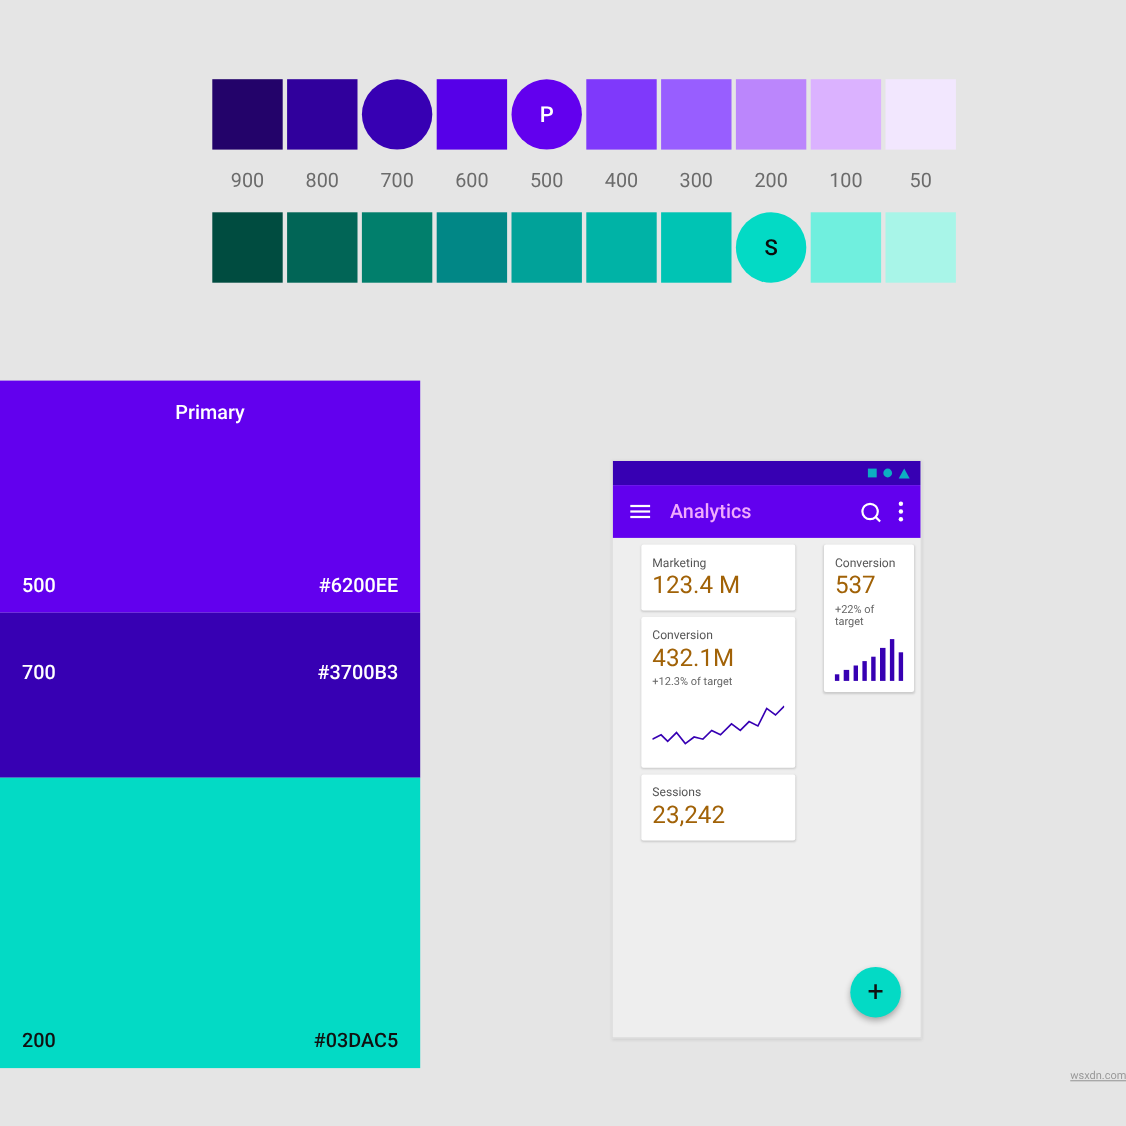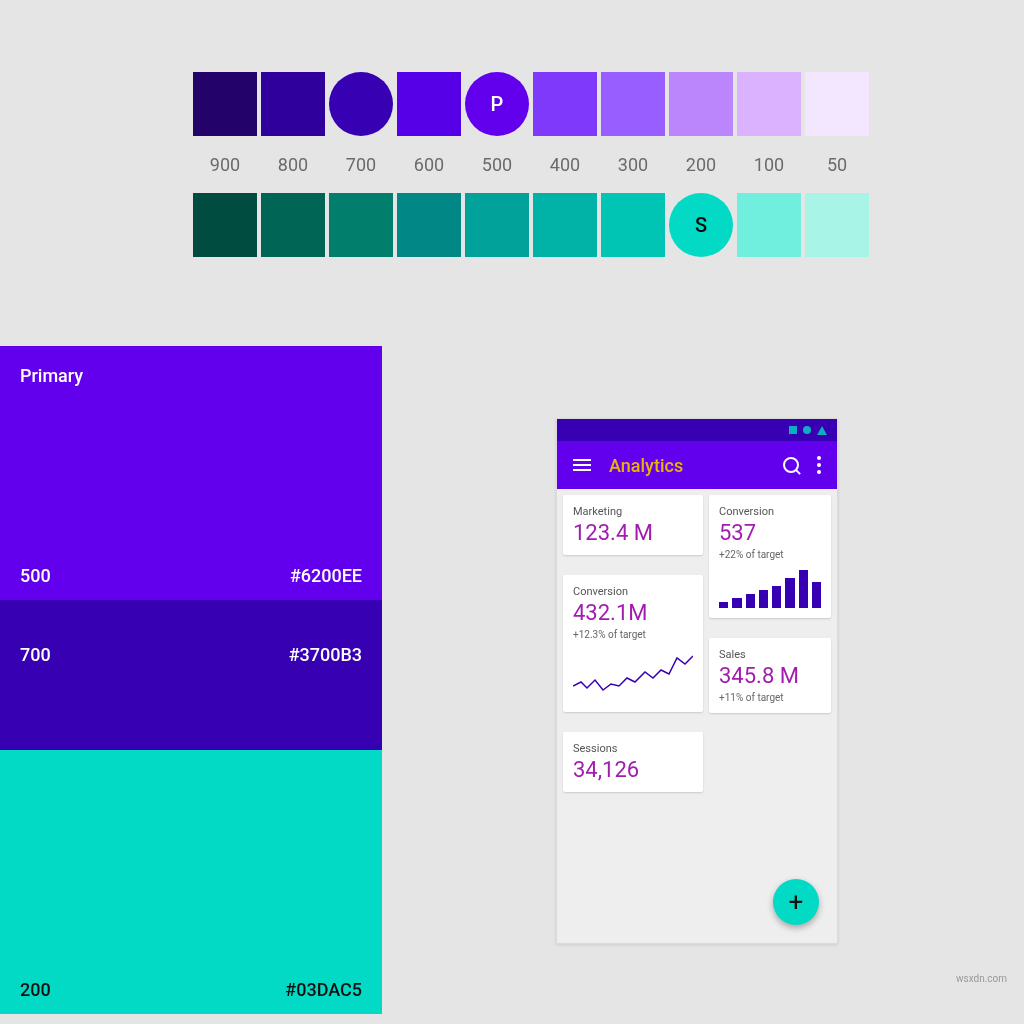--- a/index.html
+++ b/index.html
@@ -13,51 +13,51 @@
   .chip .mark { color: #fff; font-size: 20px; font-weight: 500; }
   .chip.s .mark { color: #0c0c0c; }
   .labels { display: flex; gap: 4px; margin-top: 18px; margin-bottom: 18px; align-items: center; }
   .labels span { width: 64px; text-align: center; color: #6b6b6b; font-size: 18px; }
 
   
   .blocks { position: absolute; left: 0; top: 346px; width: 382px; }
   .blk { width: 100%; padding: 16px 20px; color: #fff; position: relative; }
   .blk .title { font-size: 18px; font-weight: 500; line-height: 1.6; }
   .blk .bottom { position: absolute; bottom: 14px; left: 20px; right: 20px; display: flex; justify-content: space-between; font-size: 18px; font-weight: 500; }
-  .blk.primary { background: #6200EE; height: 254px; }
+  .blk.primary { background: #6200EE; height: 211px; text-align: center; }
   .blk.primaryDark { background: #3700B3; height: 150px; }
   .blk.primaryDark .bottom { top: 44px; bottom: auto; }
   .blk.secondary { background: #03DAC5; color: #111; height: 264px; }
 
   
   .phone { position: absolute; left: 556px; top: 418px; width: 282px; background: #eee; border: 1px solid #dadada; box-shadow: 0 1px 3px rgba(0,0,0,.1); overflow: hidden; height: 526px; }
   .statusbar { height: 22px; background: #3700B3; display: flex; justify-content: flex-end; align-items: center; gap: 6px; padding-right: 10px; }
   .status-square { width: 8px; height: 8px; background: #03DAC5; opacity: .8; }
   .status-circle { width: 8px; height: 8px; border-radius: 50%; background: #03DAC5; opacity: .8; }
   .status-tri { width: 0; height: 0; border-left: 5px solid transparent; border-right: 5px solid transparent; border-bottom: 9px solid #03DAC5; opacity: .8; }
-  .appbar { height: 48px; background: #6200EE; color: #eab308; display: flex; align-items: center; padding: 0 16px; gap: 18px; }
+  .appbar { height: 48px; background: #6200EE; color: #f0abfc; display: flex; align-items: center; padding: 0 16px; gap: 18px; }
   .appbar .title { font-size: 18px; font-weight: 500; flex: 1; }
   .hamburger { width: 18px; height: 12px; display: flex; flex-direction: column; justify-content: space-between; }
   .hamburger span { height: 2px; background: #fff; }
   .search-icon { width: 16px; height: 16px; border: 2px solid #fff; border-radius: 50%; position: relative; }
   .search-icon::after { content: ""; position: absolute; width: 6px; height: 2px; background: #fff; transform: rotate(45deg); right: -4px; bottom: -2px; }
   .more-icon { display: flex; flex-direction: column; gap: 3px; }
   .more-icon span { width: 4px; height: 4px; background: #fff; border-radius: 50%; }
 
   .cards { padding: 6px; display: flex; gap: 6px; height: calc(100% - 70px); }
-  .col { flex: 1; display: flex; flex-direction: column; gap: 20px; }
+  .col { flex: 1; display: flex; flex-direction: column; gap: 6px; margin-left: 20px; }
   .card { background: #fff; border-radius: 2px; padding: 10px; box-shadow: 0 1px 2px rgba(0,0,0,.15); }
   .card .lbl { font-size: 11px; color: #555; }
-  .card .val { font-size: 22px; color: #a21caf; margin-top: 2px; font-weight: 400; }
+  .card .val { font-size: 22px; color: #a16207; margin-top: 2px; font-weight: 400; }
   .card .sub { font-size: 10px; color: #666; margin-top: 4px; }
   .spark-bar { display: flex; align-items: flex-end; gap: 4px; height: 38px; margin-top: 10px; }
   .spark-bar span { flex: 1; background: #3700B3; }
   .spark-line { height: 50px; margin-top: 8px; }
   .fab { position: absolute; right: 18px; bottom: 18px; width: 46px; height: 46px; border-radius: 50%; background: #03DAC5; display: flex; align-items: center; justify-content: center; font-size: 26px; color: #111; box-shadow: 0 3px 6px rgba(0,0,0,.3); }
-  .watermark { position: absolute; bottom: 40px; right: 17px; font-size: 10px; color: #999; transform: rotate(0); }
+  .watermark { position: absolute; bottom: 40px; right: 0; font-size: 10px; color: #999; transform: rotate(0); text-decoration: underline; }
 </style>
 </head>
 <body>
 
 <div class="palette">
   <div class="row" id="purpleRow">
       <div class="chip" style="background: rgb(35, 3, 106);"></div>
       <div class="chip" style="background: rgb(48, 0, 156);"></div>
       <div class="chip round" style="background: rgb(55, 0, 179);"></div>
       <div class="chip" style="background: rgb(86, 0, 232);"></div>
@@ -144,44 +144,39 @@
     <div class="col" id="colLeft">
         <div class="card">
           <div class="lbl">Marketing</div>
           <div class="val">123.4 M</div>
         </div>
         <div class="card"><div class="lbl">Conversion</div><div class="val">432.1M</div><div class="sub">+12.3% of target</div><svg viewBox="0 0 120 50" class="spark-line">
             <polyline fill="none" stroke="#3700B3" stroke-width="1.5" points="0,38 8,34 14,40 22,32 30,42 38,36 46,38 54,30 62,34 72,24 80,30 88,22 96,26 104,10 112,16 120,8"></polyline>
           </svg></div>
         <div class="card">
           <div class="lbl">Sessions</div>
-          <div class="val">34,126</div>
+          <div class="val">23,242</div>
         </div>
       </div>
     <div class="col" id="colRight">
         <div class="card">
           <div class="lbl">Conversion</div>
           <div class="val">537</div>
           <div class="sub">+22% of target</div>
           <div class="spark-bar">
             <span style="height: 6px;"></span>
             <span style="height: 10px;"></span>
             <span style="height: 14px;"></span>
             <span style="height: 18px;"></span>
             <span style="height: 22px;"></span>
             <span style="height: 30px;"></span>
             <span style="height: 38px;"></span>
             <span style="height: 26px;"></span>
           </div>
         </div>
-        <div class="card">
-          <div class="lbl">Sales</div>
-          <div class="val">345.8 M</div>
-          <div class="sub">+11% of target</div>
-        </div>
       </div>
   </div>
   <div class="fab">
       <span>+</span>
     </div>
 </div>
 
 <div class="watermark">wsxdn.com</div>
 
 </body></html>

